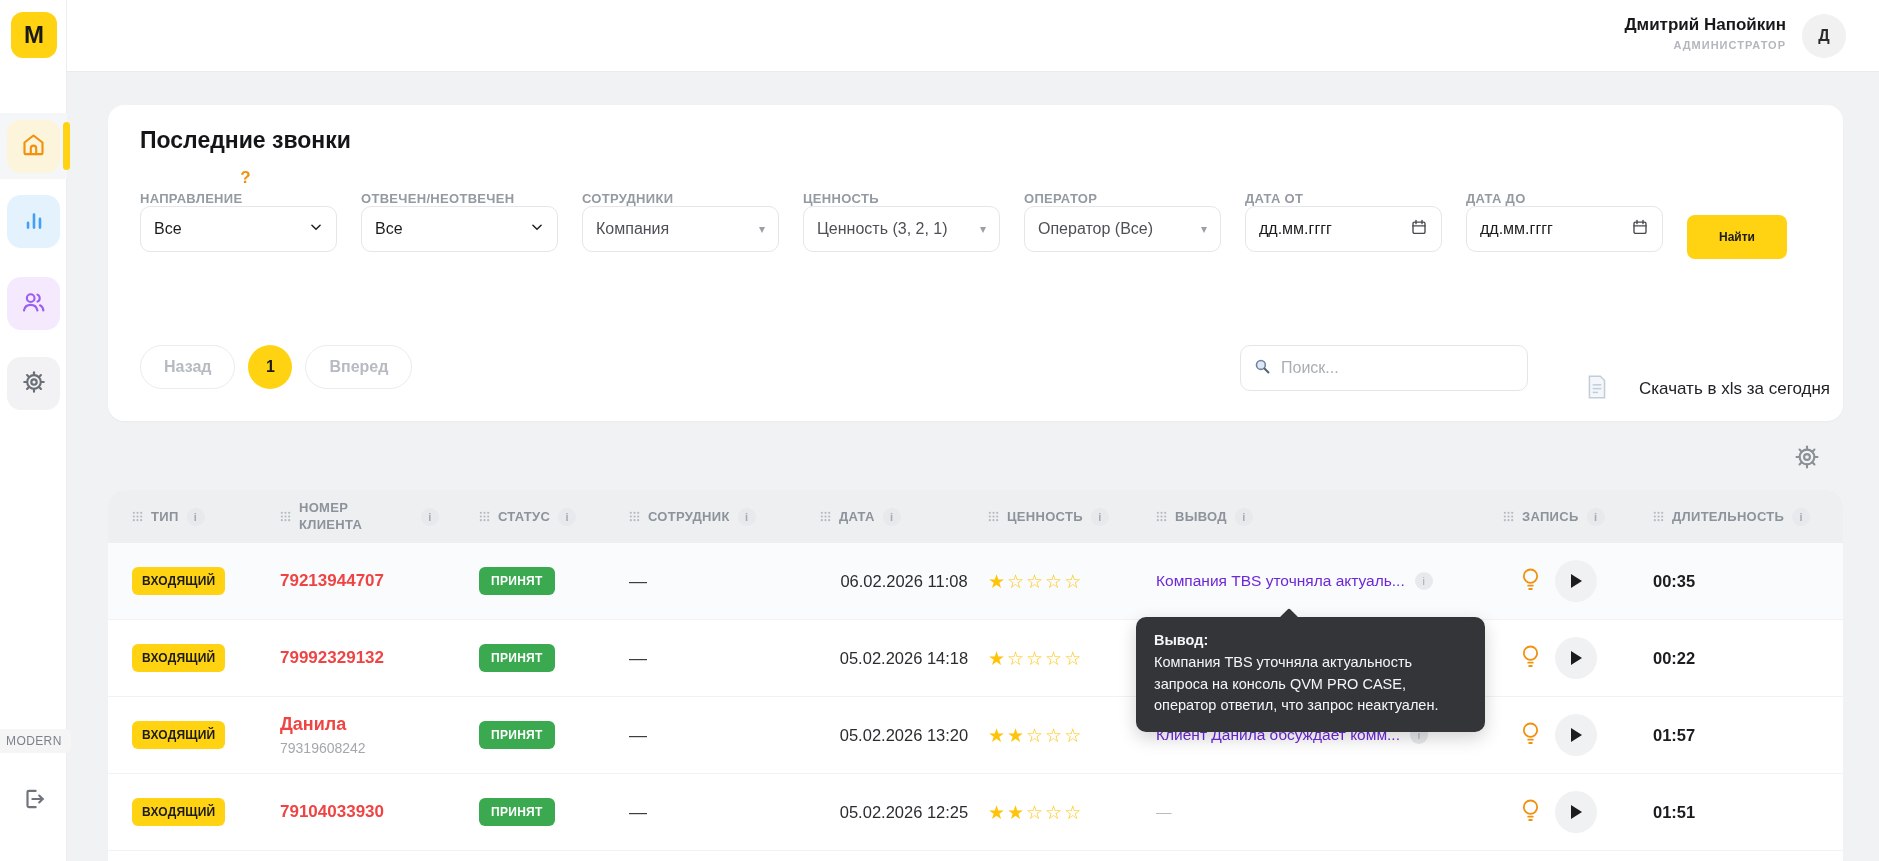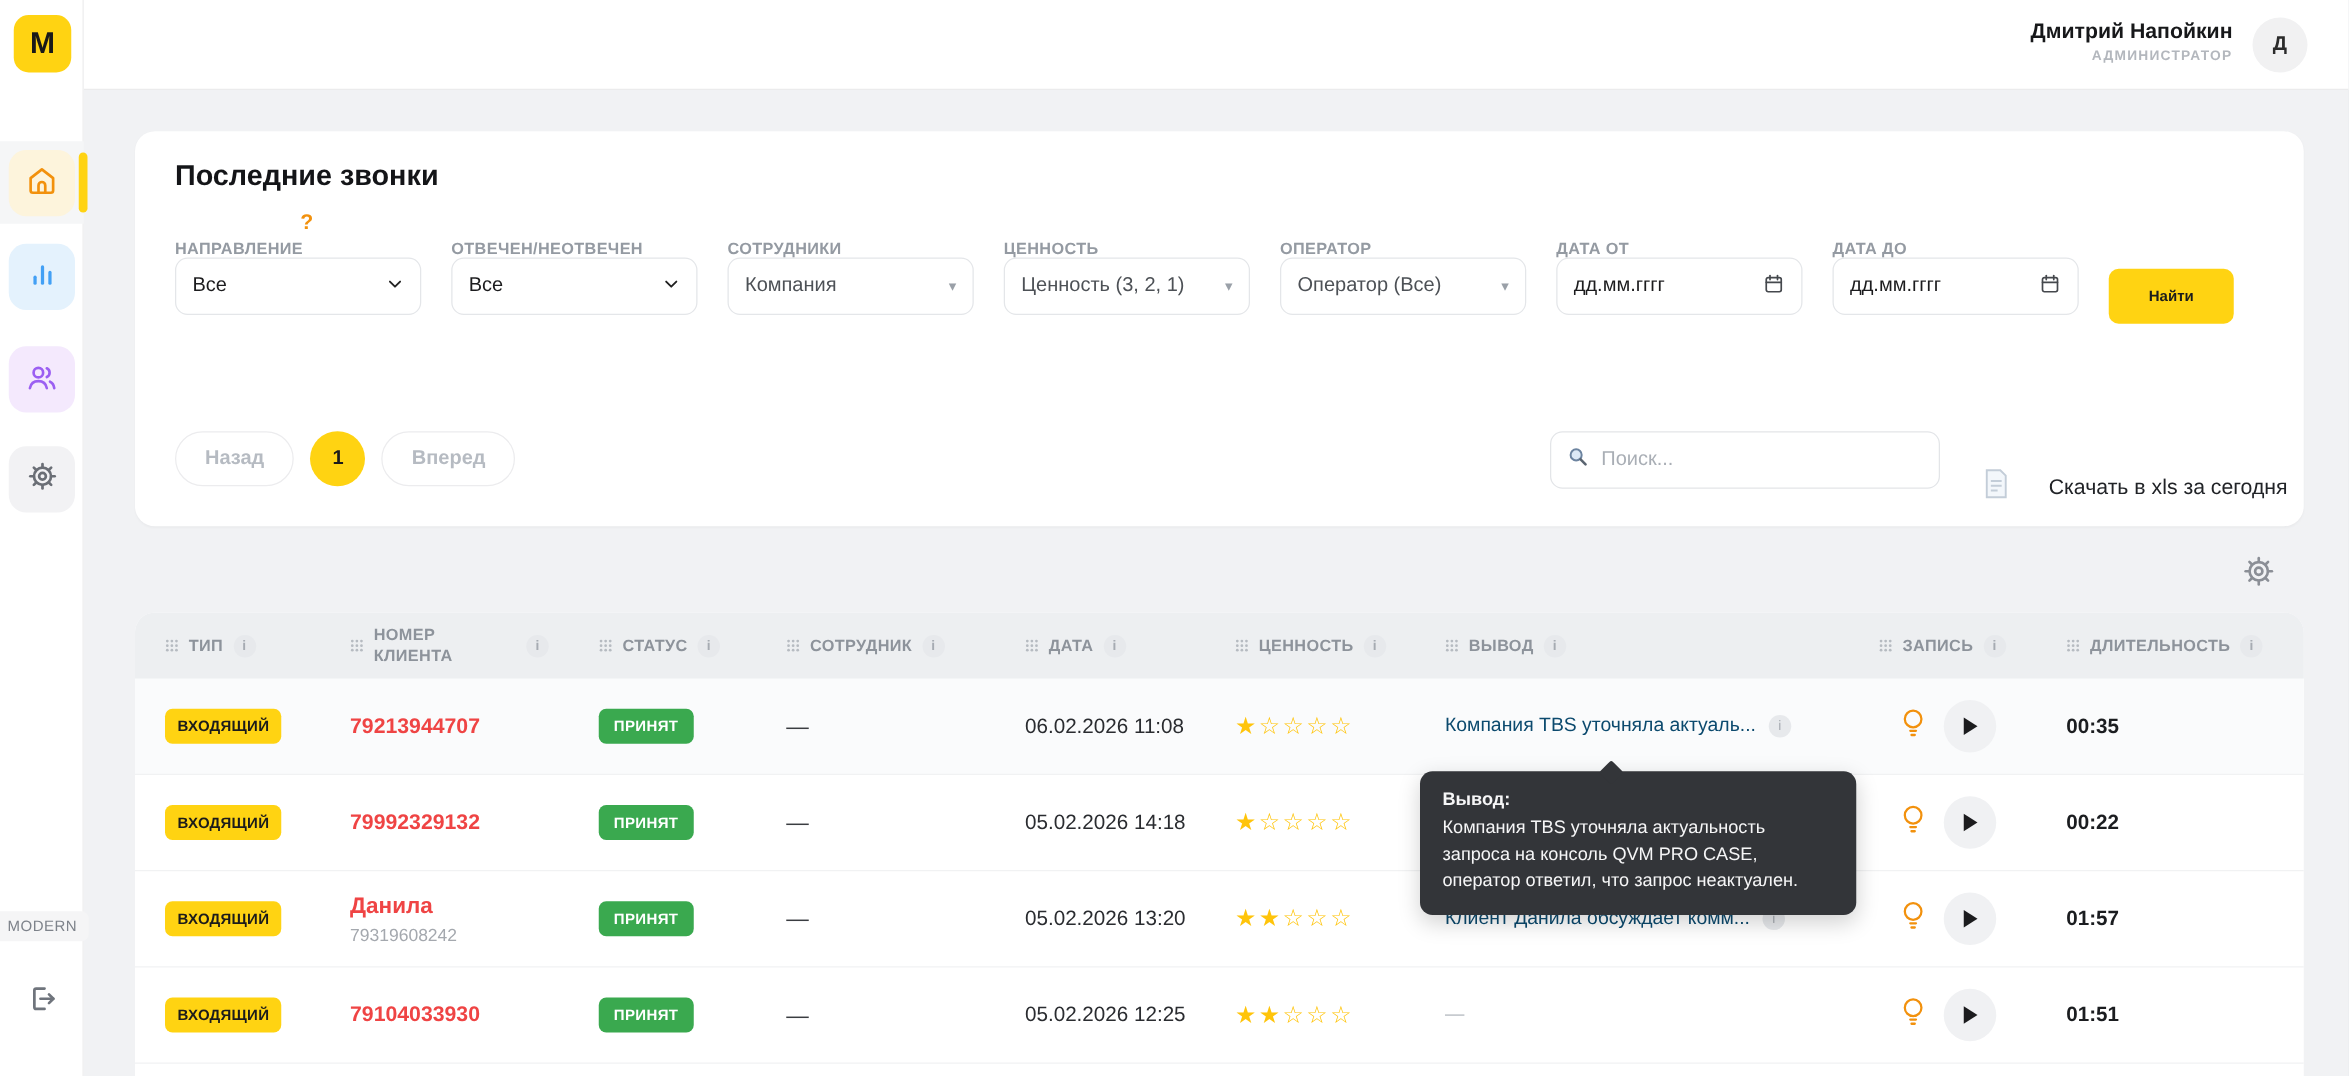--- a/index.html
+++ b/index.html
@@ -43,21 +43,21 @@
   .f-control .muted { color:#4d5156; }
   .dd-arrow { color:#9aa0a8; font-size:12px; }
   .btn-find { margin-top:24px; width:100px; height:44px; border:none; border-radius:8px; font-size:12px; font-weight:bold;
               color:#1c1c1c; cursor:pointer; font-family:inherit; }
   
   .pager { position:absolute; left:32px; top:240px; display:flex; align-items:center; gap:13px; }
   .pill { height:44px; padding:0 23px; border:1px solid #ececee; border-radius:22px; background:#fff;
           font-size:16px; font-weight:bold; color:#b6bbc2; display:flex; align-items:center; cursor:pointer; }
   .page-circle { width:44px; height:44px; border-radius:50%; display:flex; align-items:center; justify-content:center;
                  font-size:16px; font-weight:bold; color:#1b1b1b; cursor:pointer; }
-  .search-box { position:absolute; left:1132px; top:240px; width:312px; height:46px; border:1px solid #e3e5e8; border-radius:10px;
+  .search-box { position:absolute; left:1132px; top:240px; width:288px; height:46px; border:1px solid #e3e5e8; border-radius:10px;
                 display:flex; align-items:center; padding:0 12px; gap:9px; background:#fff; }
   .search-box input { border:none; outline:none; font-size:16px; color:#333; width:100%; font-family:inherit; }
   .search-box input::placeholder { color:#a9aeb5; }
   .xls-link { position:absolute; left:1478px; top:249px; display:flex; align-items:center; gap:31px; cursor:pointer;margin-top:20px; }
   .xls-text { font-size:17px; color:#212327; }
   
   .table-gear { position:absolute; left:1793px; top:443px; width:28px; height:28px; cursor:pointer; z-index:4; }
   
   .table-card { position:absolute; left:108px; top:490px; width:1735px; height:371px; background:#fff; border-radius:16px 16px 0 0; }
   .tgrid { display:grid; grid-template-columns:148px 199px 150px 191px 168px 168px 347px 150px 1fr; align-items:center; padding:0 24px; }
@@ -68,24 +68,24 @@
   .info-badge { min-width:18px; height:18px; border-radius:50%; background:#e7e9ec; color:#a6abb2; font-size:11px;
                 display:inline-flex; align-items:center; justify-content:center; cursor:pointer; flex:none; }
   .th .info-badge.pushed { margin-left:38px; }
   .trow { height:77px; border-bottom:1px solid #f1f2f3; }
   .trow.hl { background:#fafbfc; }
   .badge-type { display:inline-block; padding:7px 10px; border-radius:6px; font-size:12px; font-weight:bold; color:#1b1b1b; letter-spacing:.2px; }
   .badge-status { display:inline-block; padding:7px 12px; border-radius:6px; font-size:12px; font-weight:bold; color:#fff; letter-spacing:.3px; }
   .client-main { font-size:17px; font-weight:bold; color:#ef4444; }
   .client-sub { font-size:14px; color:#a4a8ae; margin-top:5px; }
   .emp-dash { font-size:18px; color:#3a3d41; }
-  .cell-date { font-size:16.5px; color:#2a2c30; }
+  .cell-date { font-size:16.5px; color:#2a2c30;text-align:center; }
   .stars { font-size:19px; letter-spacing:2px; white-space:nowrap; }
   .cell-summary { display:flex; align-items:center; gap:10px; }
-  .summary-text { font-size:15.5px; color:#0c4a6e; max-width:285px; white-space:nowrap; overflow:hidden; text-overflow:ellipsis; }
+  .summary-text { font-size:15.5px; color:#6d28d9; max-width:285px; white-space:nowrap; overflow:hidden; text-overflow:ellipsis; }
   .summary-text.dash { color:#b6bbc1; }
   .cell-record { display:flex; align-items:center; gap:15px; padding-left:18px; }
   .bulb { cursor:pointer; }
   .play-btn { width:42px; height:42px; border-radius:50%; background:#f0f1f3; border:none; display:flex; align-items:center; justify-content:center; cursor:pointer; }
   .cell-duration { font-size:16.5px; font-weight:bold; color:#1b1d20; }
   
   .handle { flex:none; cursor:grab; display:block; }
   
   .tooltip { position:absolute; left:1136px; top:617px; width:349px; border-radius:10px; padding:13px 18px 15px;
              color:#f6f6f7; font-size:14.5px; line-height:1.5; z-index:20; box-shadow:0 6px 18px rgba(0,0,0,.18); }

